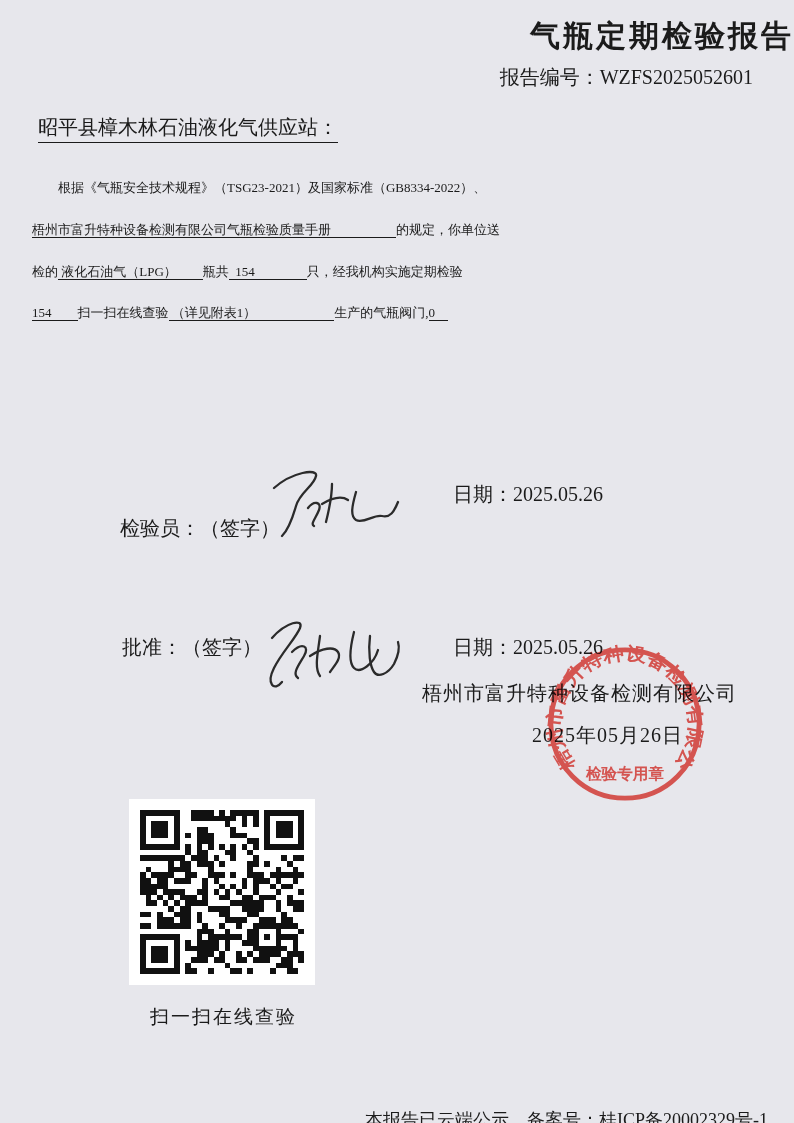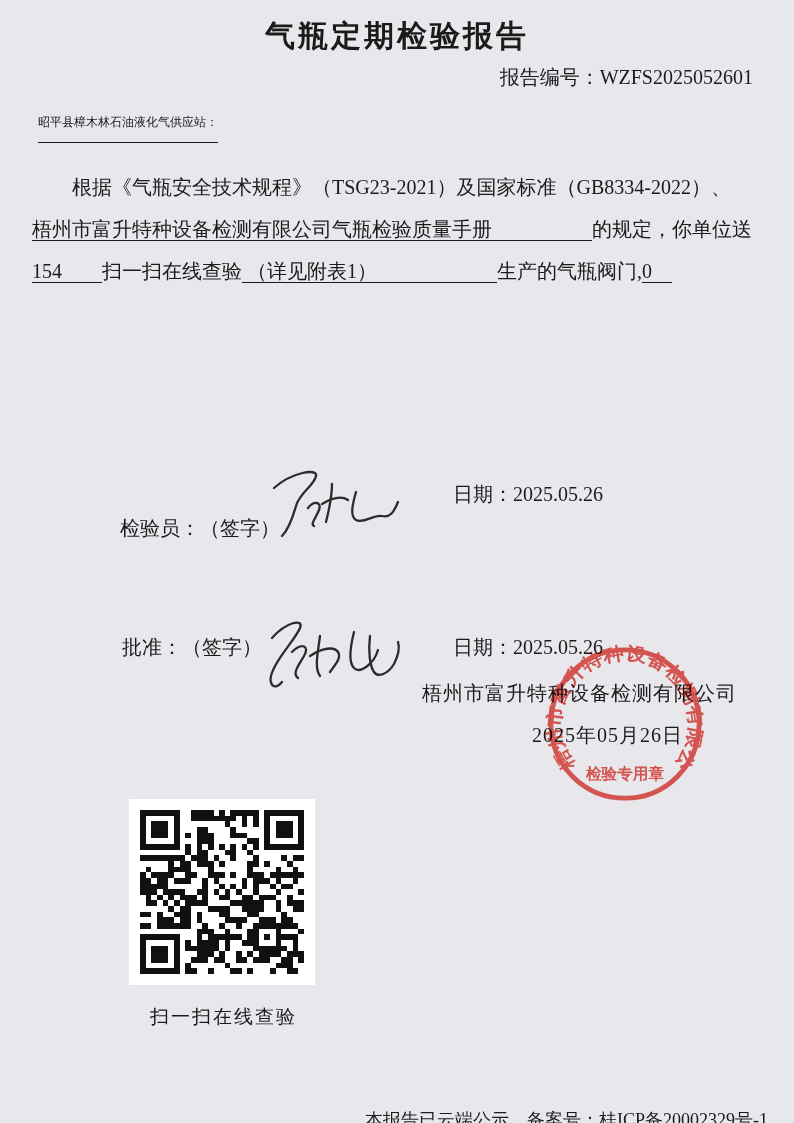--- a/index.html
+++ b/index.html
@@ -3,26 +3,26 @@
 <meta charset="utf-8">
 <style>
   :root{ --ink:#1b1b1b; --stamp-red:#e8453e; }
   html,body{margin:0;padding:0;}
   body{
     width:794px;height:1123px;position:relative;overflow:hidden;
     background:#e7e7ec;color:var(--ink);
     font-family:"Liberation Serif","DejaVu Serif",serif;
   }
   .abs{position:absolute;}
-  #title{top:16px;left:0;width:794px;text-align:center;
+  #title{top:16px;left:0;width:794px;text-align:right;
     font-size:30px;font-weight:700;letter-spacing:3px;}
   #report-no{top:64px;right:41px;font-size:20px;}
-  #addressee{top:114px;left:38px;font-size:12px;
-    border-bottom:1.6px solid var(--ink);padding-bottom:11px;}
-  #paragraph{top:167px;left:32px;width:734px;font-size:20px;line-height:41.8px;}
+  #addressee{top:114px;left:38px;font-size:20px;
+    border-bottom:1.6px solid var(--ink);padding-bottom:1px;}
+  #paragraph{top:167px;left:32px;width:734px;font-size:13px;line-height:41.8px;}
   .para-line{white-space:nowrap;}
   .para-line:first-child{text-indent:2em;}
   .u{border-bottom:1.6px solid var(--ink);}
   .sig-label,.sig-date{font-size:20px;}
   #inspector-label{top:481px;left:120px;margin-top:34px;}
   #inspector-date{top:481px;left:453px;}
   #inspector-sig{top:458px;left:256px;}
   #approver-label{top:634px;left:122px;text-align:center;}
   #approver-date{top:634px;left:453px;}
   #approver-sig{top:608px;left:248px;}
@@ -43,20 +43,21 @@
 </head>
 <body>
 
 <div class="abs" id="title">气瓶定期检验报告</div>
 <div class="abs" id="report-no">报告编号：WZFS2025052601</div>
 <div class="abs" id="addressee">昭平县樟木林石油液化气供应站：</div>
 
 <div class="abs" id="paragraph">
     <div class="para-line"><span>根据《气瓶安全技术规程》（TSG23-2021）及国家标准（GB8334-2022）、</span></div>
     <div class="para-line"><span class="u">梧州市富升特种设备检测有限公司气瓶检验质量手册　　　　　</span><span>的规定，你单位送</span></div>
+    <div class="para-line"><span>检的</span><span class="u">&nbsp;液化石油气（LPG）　　</span><span>瓶共</span><span class="u">&nbsp;&nbsp;154　　　　</span><span>只，经我机构实施定期检验</span></div>
     <div class="para-line"><span class="u">154　　</span><span>扫一扫在线查验</span><span class="u">&nbsp;（详见附表1）　　　　　　</span><span>生产的气瓶阀门,</span><span class="u">0　</span></div>
   </div>
 
 <div class="abs sig-label" id="inspector-label">检验员：（签字）</div>
 <svg class="abs sig-svg" id="inspector-sig" width="150" height="85" viewBox="0 0 150 85">
   <path d="M18,30 C36,14 62,10 60,18 C58,28 44,34 40,48 C36,62 32,72 26,78"></path>
   <path d="M52,50 C58,42 66,44 63,52 C60,60 54,66 58,68"></path>
   <path d="M76,26 C76,40 72,56 70,64"></path>
   <path d="M66,46 C76,40 86,38 92,42"></path>
   <path d="M100,34 C96,48 94,58 100,62 C108,66 118,56 126,58 C134,60 138,54 142,44"></path>

